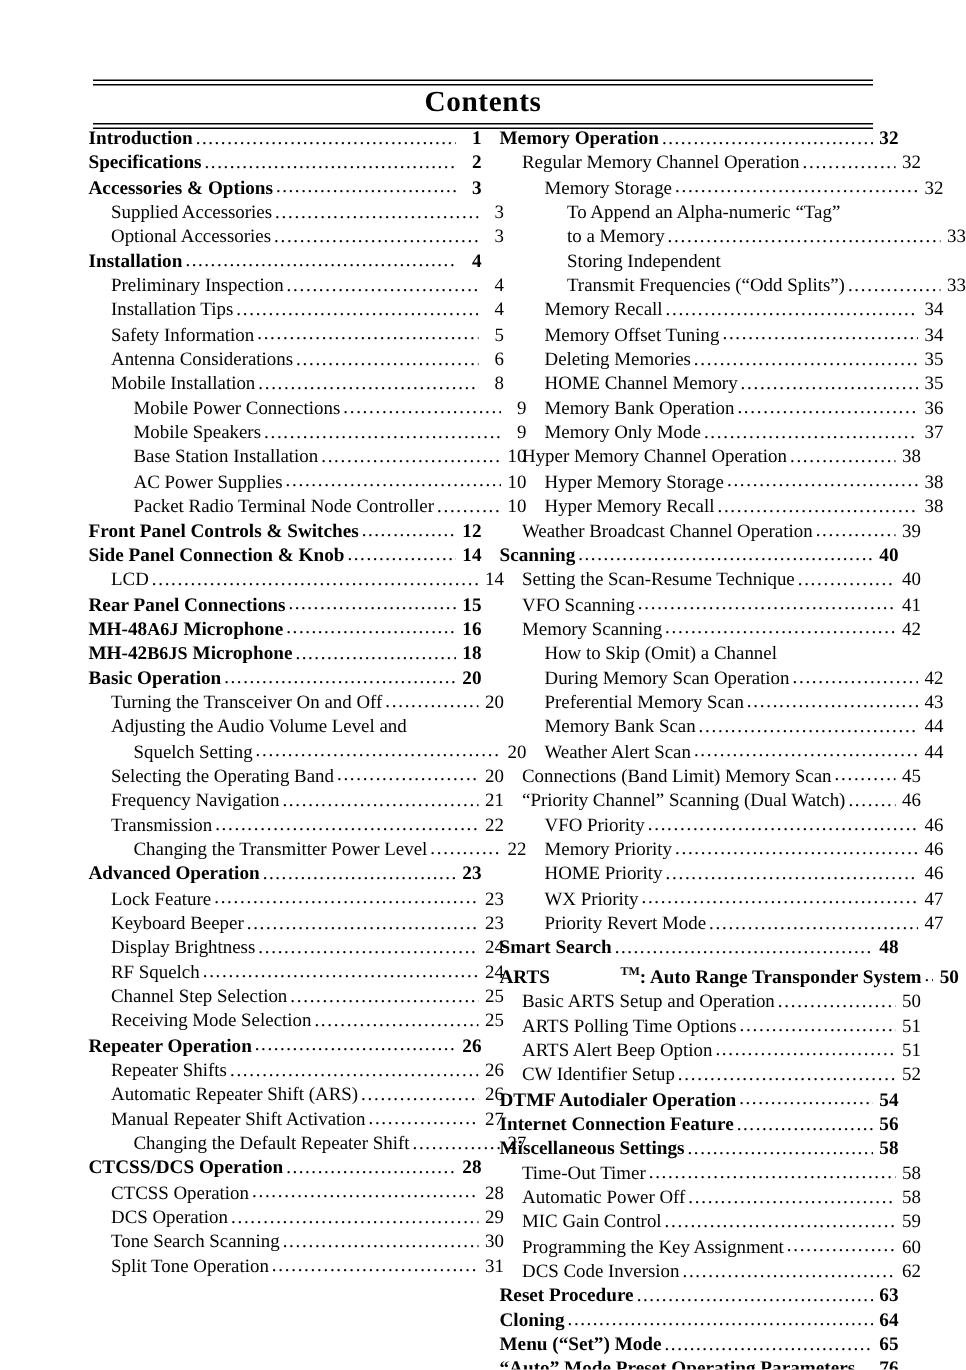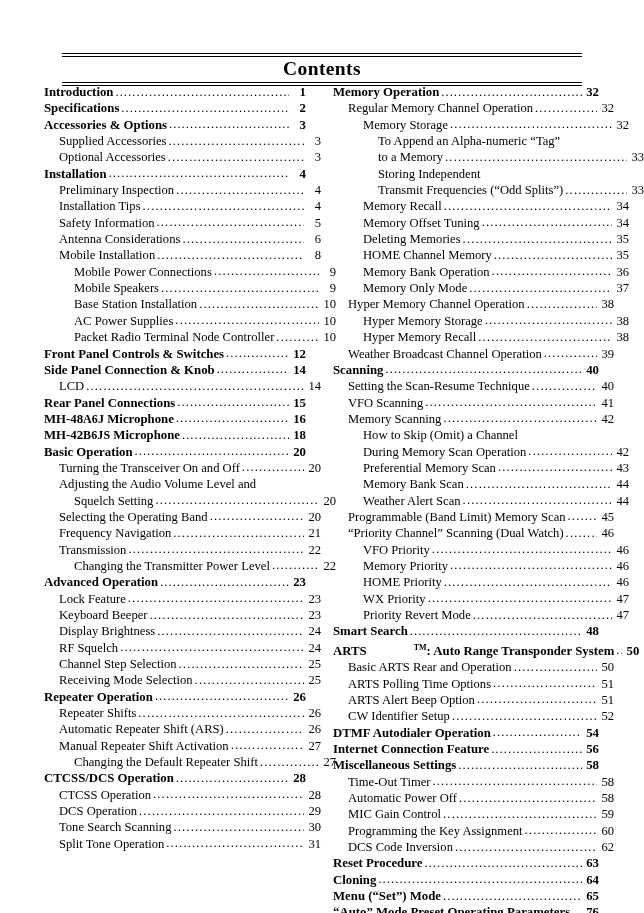--- a/index.html
+++ b/index.html
@@ -57,21 +57,21 @@
     position: absolute;
     left: 0;
     top: 84px;
     width: 644px;
   }
   .col {
     position: absolute;
     top: 0;
   }
   .col-left {
-    left: 44px;
+    left: 59px;
     width: 262px;
   }
   .col-right {
     left: 333px;
     width: 266px;
   }
 
   
   .entry {
     display: flex;
@@ -505,21 +505,21 @@
           <span class="etext">Memory Bank Scan</span>
           <span class="leader"></span>
           <span class="pg">44</span>
         </div>
         <div class="entry lvl2">
           <span class="etext">Weather Alert Scan</span>
           <span class="leader"></span>
           <span class="pg">44</span>
         </div>
         <div class="entry lvl1">
-          <span class="etext">Programmable (Band Limit) Memory Scan</span>
+          <span class="etext">Connections (Band Limit) Memory Scan</span>
           <span class="leader"></span>
           <span class="pg">45</span>
         </div>
         <div class="entry lvl1">
           <span class="etext">“Priority Channel” Scanning (Dual Watch)</span>
           <span class="leader"></span>
           <span class="pg">46</span>
         </div>
         <div class="entry lvl2">
           <span class="etext">VFO Priority</span>
@@ -550,21 +550,21 @@
           <span class="etext">Smart Search</span>
           <span class="leader"></span>
           <span class="pg">48</span>
         </div>
         <div class="entry lvl0">
           <span class="etext">ARTS<span class="tm">TM</span><span>: Auto Range Transponder System</span></span>
           <span class="leader"></span>
           <span class="pg">50</span>
         </div>
         <div class="entry lvl1">
-          <span class="etext">Basic ARTS Rear and Operation</span>
+          <span class="etext">Basic ARTS Setup and Operation</span>
           <span class="leader"></span>
           <span class="pg">50</span>
         </div>
         <div class="entry lvl1">
           <span class="etext">ARTS Polling Time Options</span>
           <span class="leader"></span>
           <span class="pg">51</span>
         </div>
         <div class="entry lvl1">
           <span class="etext">ARTS Alert Beep Option</span>

